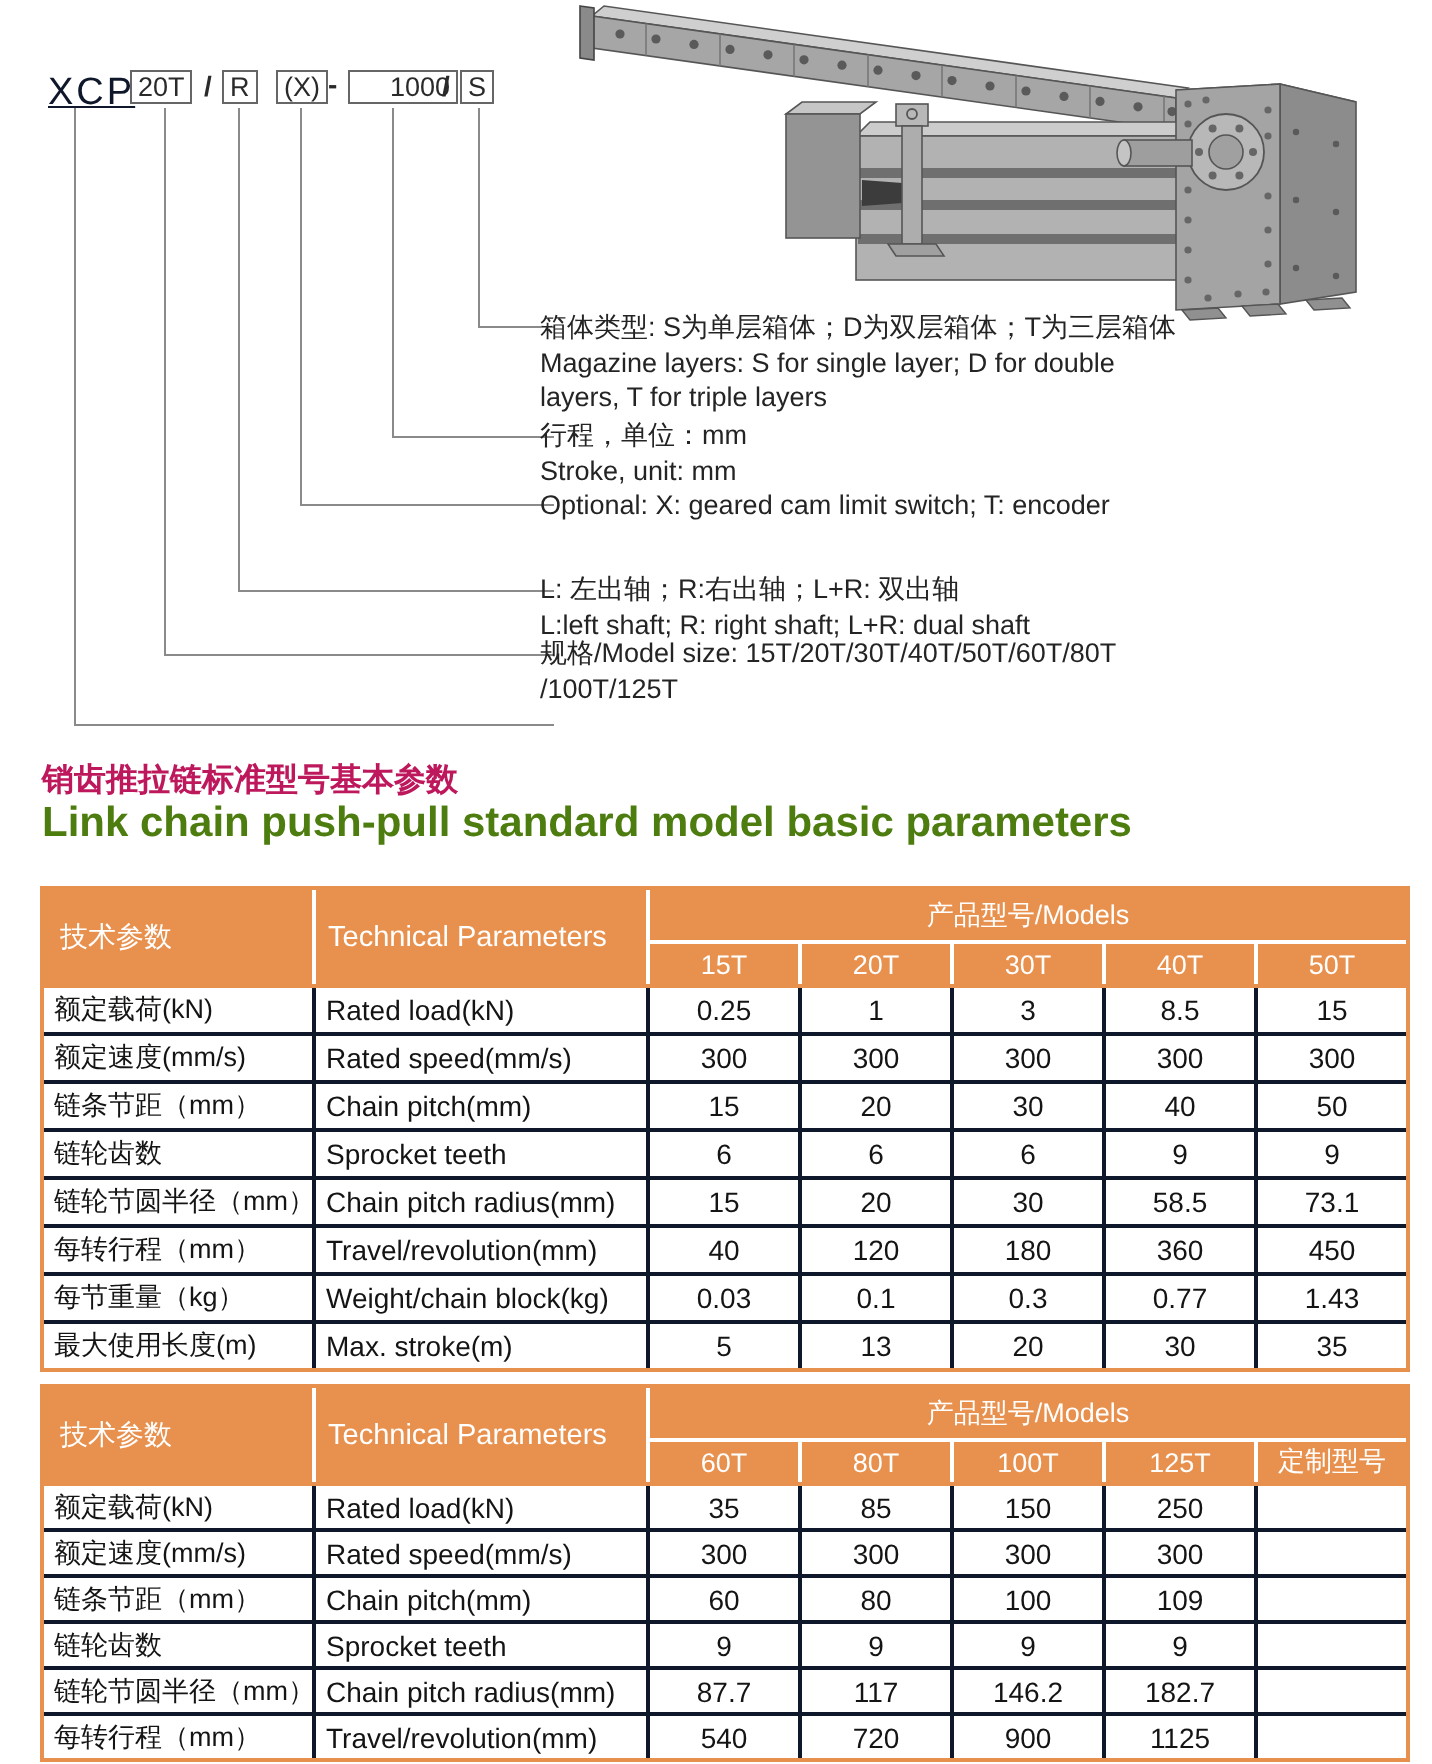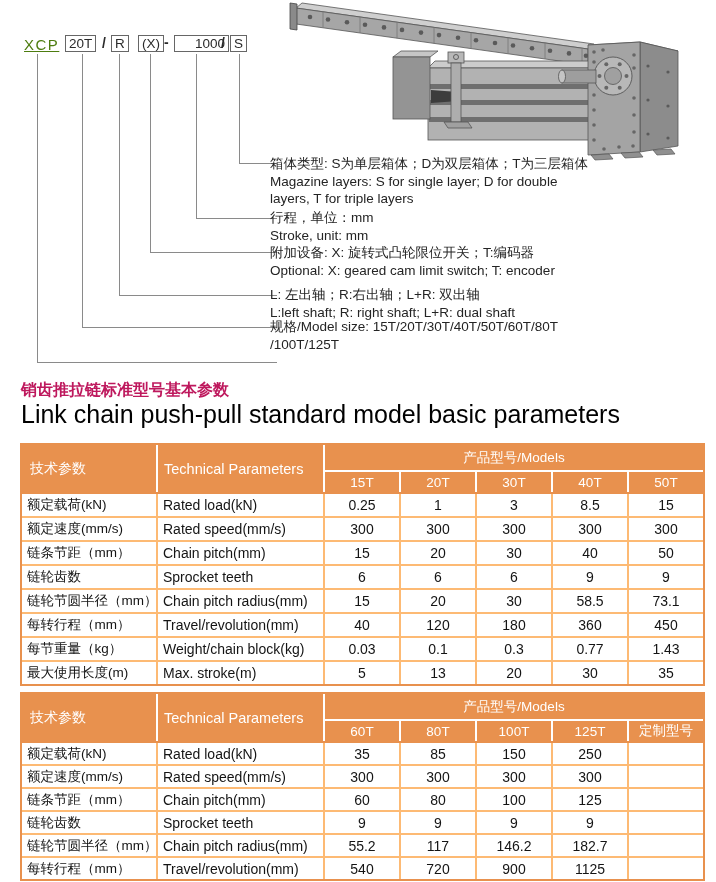--- a/index.html
+++ b/index.html
@@ -2,41 +2,41 @@
 <html><head>
 <meta charset="utf-8">
 <style>
   html,body{margin:0;padding:0;background:#fff;}
   #canvas{position:relative;width:716px;height:882px;overflow:hidden;background:#ffffff;
           font-family:"Liberation Sans","DejaVu Sans",sans-serif;color:#1a1a1a;}
   .abs{position:absolute;}
   
   .h-main{left:20px;top:5px;font-size:20px;font-weight:bold;color:#0c73ba;letter-spacing:0.2px;}
   .h-sec-cn{left:21px;top:380px;font-size:16px;font-weight:bold;color:#be185d;}
-  .h-sec-en{left:21px;top:400px;font-size:25px;font-weight:normal;color:#000000;}
-  
-  .code-prefix{left:24px;top:36px;font-size:15px;letter-spacing:1.5px;color:#4d7c0f;text-decoration:underline;}
+  .h-sec-en{left:21px;top:400px;font-size:21px;font-weight:bold;color:#4d7c0f;}
+  
+  .code-prefix{left:24px;top:36px;font-size:19px;letter-spacing:1.5px;color:#0f172a;text-decoration:underline;}
   .code-box{border:1px solid #666;padding:0 3px;font-size:13.5px;line-height:15px;color:#2a2a2a;display:inline-block;}
   .code-sep{font-size:14px;font-weight:bold;color:#2a2a2a;}
   
   .vline,.hline{position:absolute;background:#8a8a8a;}
   .vline{width:1px;}
   .hline{height:1px;}
   
   .callout{position:absolute;left:270px;width:430px;}
   .co-line{font-size:13.5px;line-height:17.5px;color:#242424;white-space:nowrap;}
   
   .ptable{position:absolute;left:20px;width:681px;border:2px solid #e8914e;background:#fff;box-sizing:content-box;}
   .thead{display:grid;grid-template-columns:134px 165px repeat(5,1fr);grid-template-rows:25px 20px;gap:2px;background:#fff;}
   .hcell{background:#e8914e;color:#fff;display:flex;align-items:center;font-size:13.5px;}
   .hcell.c1{grid-row:1/3;grid-column:1;padding-left:8px;font-size:14px;}
   .hcell.c2{grid-row:1/3;grid-column:2;padding-left:6px;font-size:14.5px;}
   .hcell.models{grid-column:3/8;justify-content:center;}
   .hcell.mcol{justify-content:center;}
-  .tbody{display:grid;grid-template-columns:134px 165px repeat(5,1fr);gap:2px;background:#fdba74;border-top:2px solid #e8914e;}
+  .tbody{display:grid;grid-template-columns:134px 165px repeat(5,1fr);gap:2px;background:#0f172a;border-top:2px solid #e8914e;}
   #table1 .tbody{grid-auto-rows:22px;}
   #table2 .tbody{grid-auto-rows:21px;}
   .bcell{background:#fff;display:flex;align-items:center;font-size:14px;color:#141414;overflow:hidden;white-space:nowrap;}
   .bcell.cn{padding-left:5px;font-size:13.5px;}
   .bcell.en{padding-left:5px;}
   .bcell.val{justify-content:center;}
 </style>
 </head>
 <body>
 
@@ -69,21 +69,20 @@
   <div class="callout" style="top:155px;">
     <div class="co-line">箱体类型: S为单层箱体；D为双层箱体；T为三层箱体</div>
     <div class="co-line">Magazine layers: S for single layer; D for double</div>
     <div class="co-line">layers, T for triple layers</div>
   </div>
   <div class="callout" style="top:209px;">
     <div class="co-line">行程，单位：mm</div>
     <div class="co-line">Stroke, unit: mm</div>
   </div>
   <div class="callout" style="top:244px;">
-    <div class="co-line">附加设备: X: 旋转式凸轮限位开关；T:编码器</div>
     <div class="co-line">Optional: X: geared cam limit switch; T: encoder</div>
   </div>
   <div class="callout" style="top:286px;">
     <div class="co-line">L: 左出轴；R:右出轴；L+R: 双出轴</div>
     <div class="co-line">L:left shaft; R: right shaft; L+R: dual shaft</div>
   </div>
   <div class="callout" style="top:318px;">
     <div class="co-line">规格/Model size: 15T/20T/30T/40T/50T/60T/80T</div>
     <div class="co-line">/100T/125T</div>
   </div>
@@ -289,34 +288,34 @@
       <div class="bcell val">300</div>
       <div class="bcell val">300</div>
       <div class="bcell val">300</div>
       <div class="bcell val"></div>
 
       <div class="bcell cn">链条节距（mm）</div>
       <div class="bcell en">Chain pitch(mm)</div>
       <div class="bcell val">60</div>
       <div class="bcell val">80</div>
       <div class="bcell val">100</div>
-      <div class="bcell val">125</div>
+      <div class="bcell val">109</div>
       <div class="bcell val"></div>
 
       <div class="bcell cn">链轮齿数</div>
       <div class="bcell en">Sprocket teeth</div>
       <div class="bcell val">9</div>
       <div class="bcell val">9</div>
       <div class="bcell val">9</div>
       <div class="bcell val">9</div>
       <div class="bcell val"></div>
 
       <div class="bcell cn">链轮节圆半径（mm）</div>
       <div class="bcell en">Chain pitch radius(mm)</div>
-      <div class="bcell val">55.2</div>
+      <div class="bcell val">87.7</div>
       <div class="bcell val">117</div>
       <div class="bcell val">146.2</div>
       <div class="bcell val">182.7</div>
       <div class="bcell val"></div>
 
       <div class="bcell cn">每转行程（mm）</div>
       <div class="bcell en">Travel/revolution(mm)</div>
       <div class="bcell val">540</div>
       <div class="bcell val">720</div>
       <div class="bcell val">900</div>

